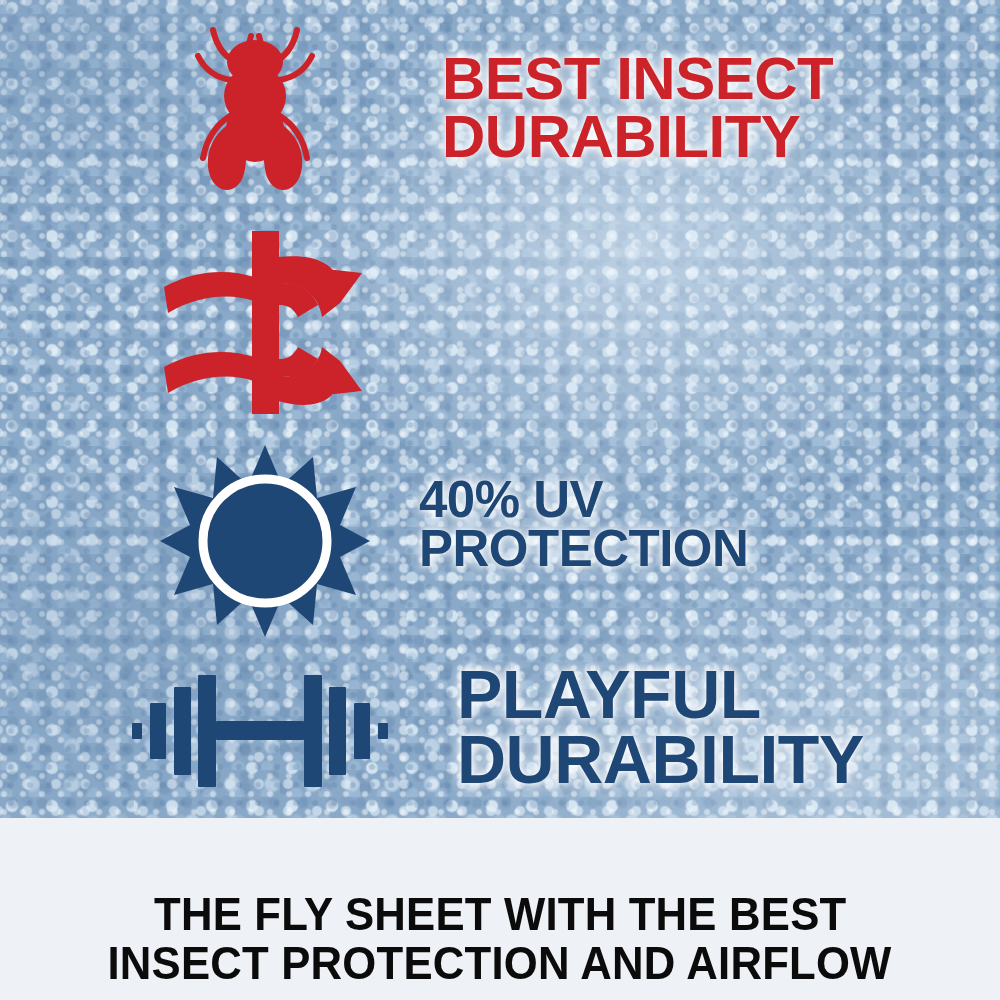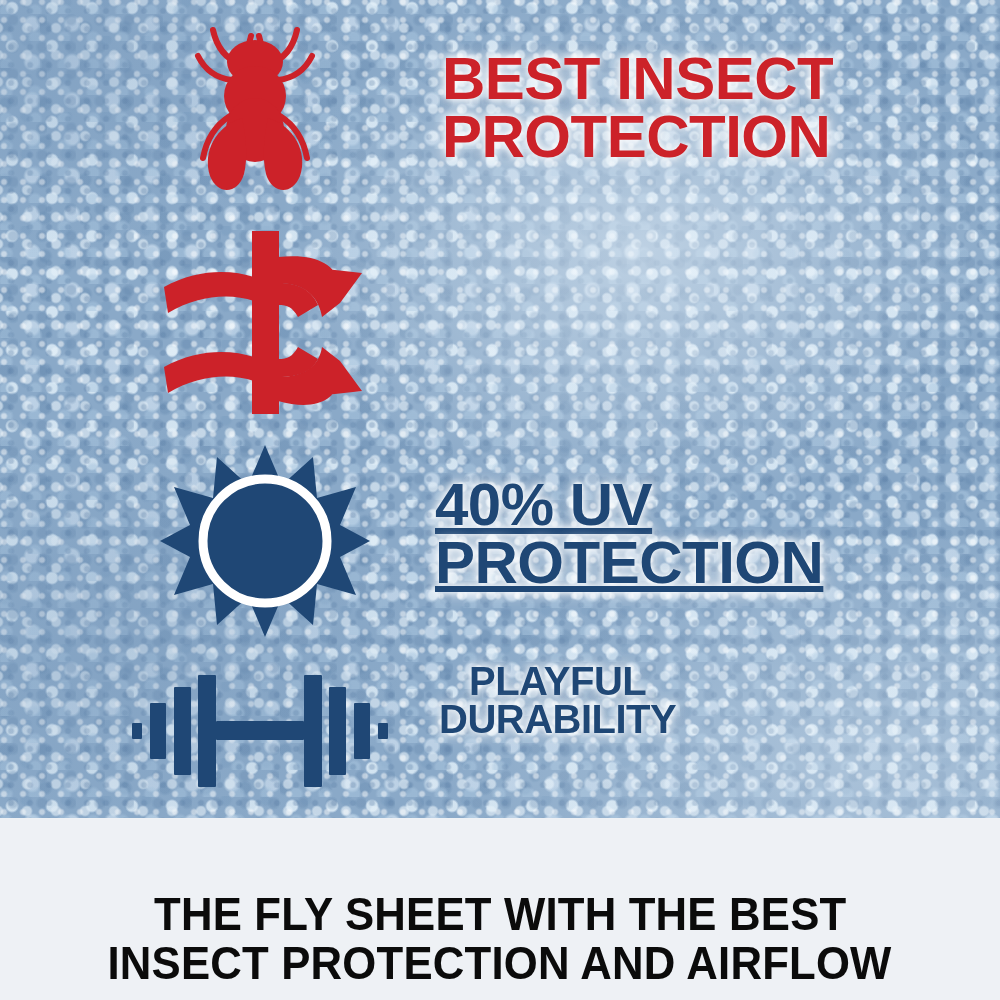--- a/index.html
+++ b/index.html
@@ -106,22 +106,22 @@
   }
 
   
   #row-insect  { left: 180px; top: 18px;  width: 800px; height: 185px; }
   #row-airflow { left: 150px; top: 222px; width: 800px; height: 200px; }
   #row-uv      { left: 160px; top: 438px; width: 800px; height: 205px; }
   #row-durab   { left: 130px; top: 650px; width: 830px; height: 160px; }
 
   #lbl-insect  { position:absolute; left: 262px; top: 32px;  font-size: 60px; }
   #lbl-airflow { position:absolute; left: 290px; top: 32px;  font-size: 60px; }
-  #lbl-uv      { position:absolute; left: 275px; top: 38px;  font-size: 60px; text-decoration: underline; }
-  #lbl-durab   { position:absolute; left: 309px; top: 12px;  font-size: 40px; text-align: center; }
+  #lbl-uv      { position:absolute; left: 259px; top: 38px;  font-size: 51px; }
+  #lbl-durab   { position:absolute; left: 327px; top: 12px;  font-size: 68px; }
 
   
   .fly-wrap { width: 150px; height: 185px; }
 
   
   .air-wrap { width: 215px; height: 195px; }
 
   
   .sun-wrap { width: 210px; height: 200px; }
 
@@ -190,21 +190,21 @@
           <ellipse cx="75" cy="78" rx="31" ry="30"></ellipse>
 
           <ellipse cx="75" cy="112" rx="29" ry="32"></ellipse>
 
           <path d="M62 100 C36 108 22 134 30 158 C38 178 58 176 64 156 C68 140 66 118 62 100 Z"></path>
           <path d="M88 100 C114 108 128 134 120 158 C112 178 92 176 86 156 C82 140 84 118 88 100 Z"></path>
         </g>
       </svg>
     </div>
     <div class="label red" id="lbl-insect">BEST INSECT
-PROTECTION</div>
+DURABILITY</div>
   </div>
 
   <div class="row" id="row-airflow">
     <div class="icon-cell air-wrap">
       <svg viewBox="0 0 215 195" width="215" height="195" aria-hidden="true">
         <g fill="#cc2229">
 
           <rect x="102" y="6" width="27" height="183"></rect>
 
           <path d="M14 62 C46 44 80 44 104 52 L104 76 C80 68 48 70 18 88 Z"></path>

